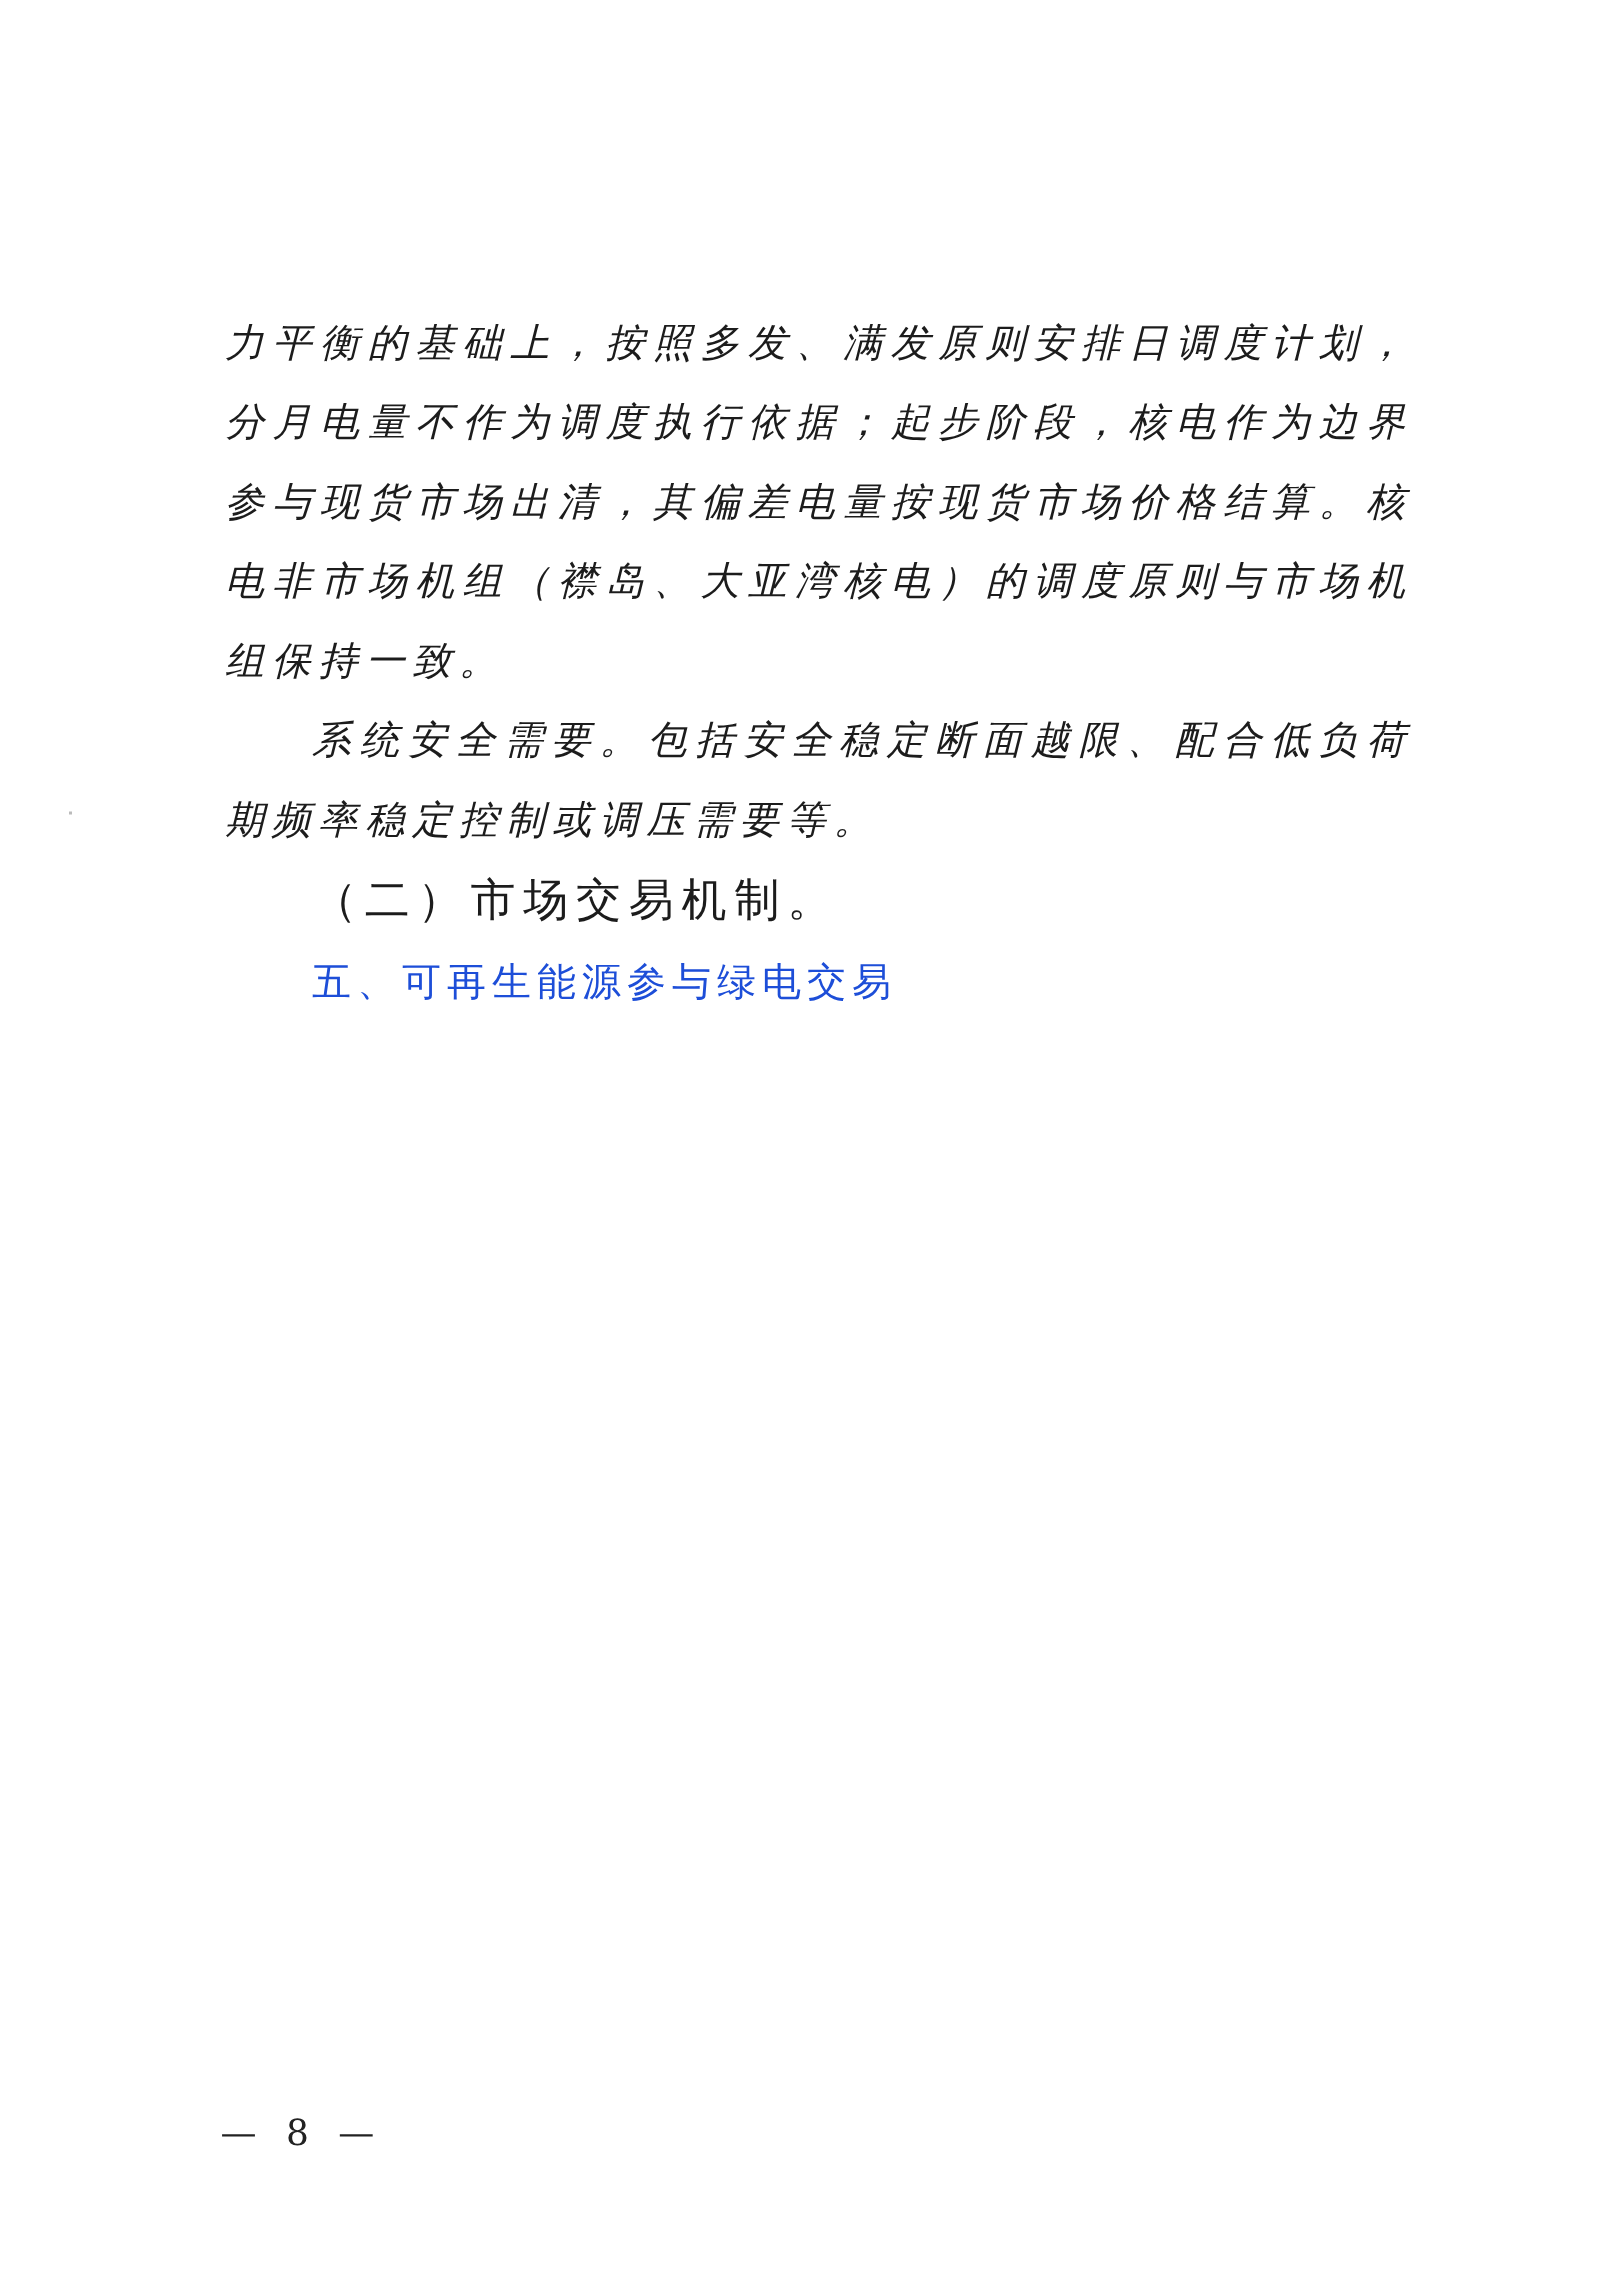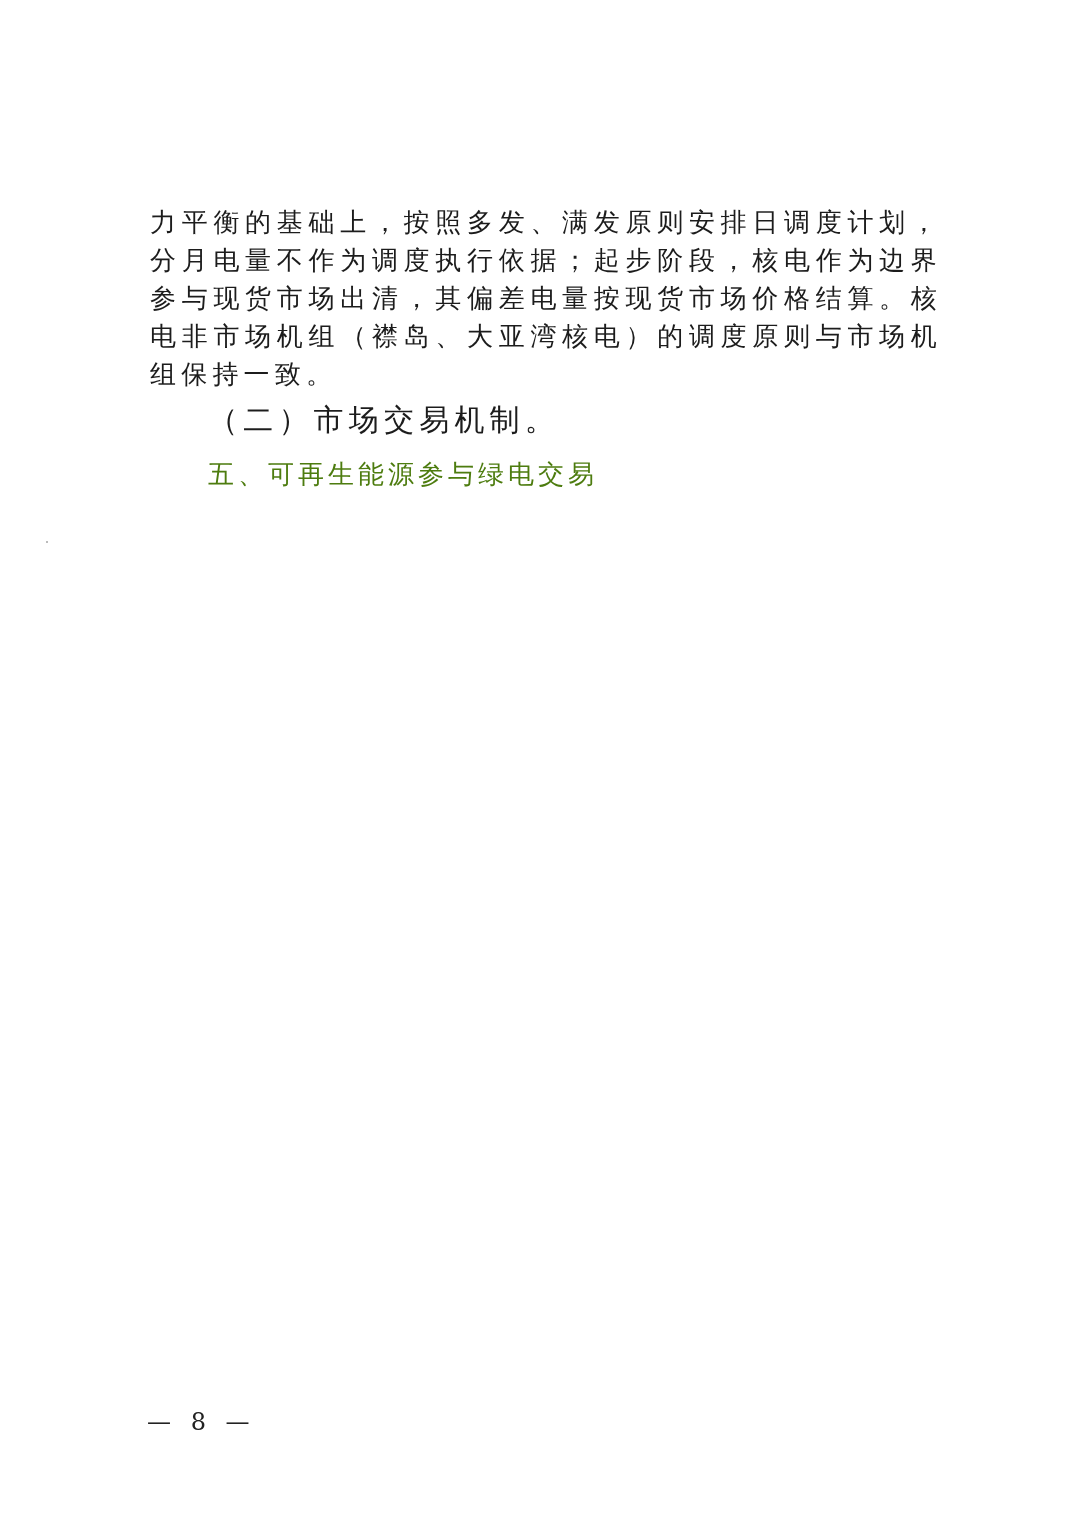--- a/index.html
+++ b/index.html
@@ -23,47 +23,48 @@
     background: #ffffff;
   }
   .body-text {
     position: absolute;
     left: 150px;
     top: 203px;
     width: 792px;
   }
   .para {
     font-size: 26px;
-    line-height: 38px;
+    line-height: 53px;
     letter-spacing: 5.2px;
     text-align: justify;
     text-align-last: left;
     margin: 0;
     text-indent: 0;
     word-break: break-all;
+    font-style: italic;
   }
   .para.indent {
     text-indent: 58px;
   }
   .sub-heading {
     font-size: 30px;
     line-height: 54.2px;
     letter-spacing: 5.2px;
     margin: 0;
     padding-left: 58px;
   }
   .section-heading {
     font-family: "DejaVu Sans", "Liberation Sans", sans-serif;
     font-size: 26px;
     line-height: 54.2px;
     letter-spacing: 4px;
     font-weight: normal;
     margin: 0;
     padding-left: 58px;
-    color: #4d7c0f;
+    color: #1d4ed8;
   }
   .page-footer {
     position: absolute;
     left: 147px;
     top: 1408px;
     font-size: 24px;
     letter-spacing: 6px;
     color: #222;
   }
   .stray-mark {
@@ -76,18 +77,19 @@
   }
 </style>
 </head>
 <body>
 
 <div class="page">
   <div class="stray-mark"></div>
 
   <div class="body-text">
     <p class="para">力平衡的基础上，按照多发、满发原则安排日调度计划，分月电量不作为调度执行依据；起步阶段，核电作为边界参与现货市场出清，其偏差电量按现货市场价格结算。核电非市场机组（襟岛、大亚湾核电）的调度原则与市场机组保持一致。</p>
+    <p class="para indent">系统安全需要。包括安全稳定断面越限、配合低负荷期频率稳定控制或调压需要等。</p>
     <p class="sub-heading">（二）市场交易机制。</p>
     <h2 class="section-heading">五、可再生能源参与绿电交易</h2>
   </div>
 
   <div class="page-footer">— 8 —</div>
 </div>
 
 </body></html>

